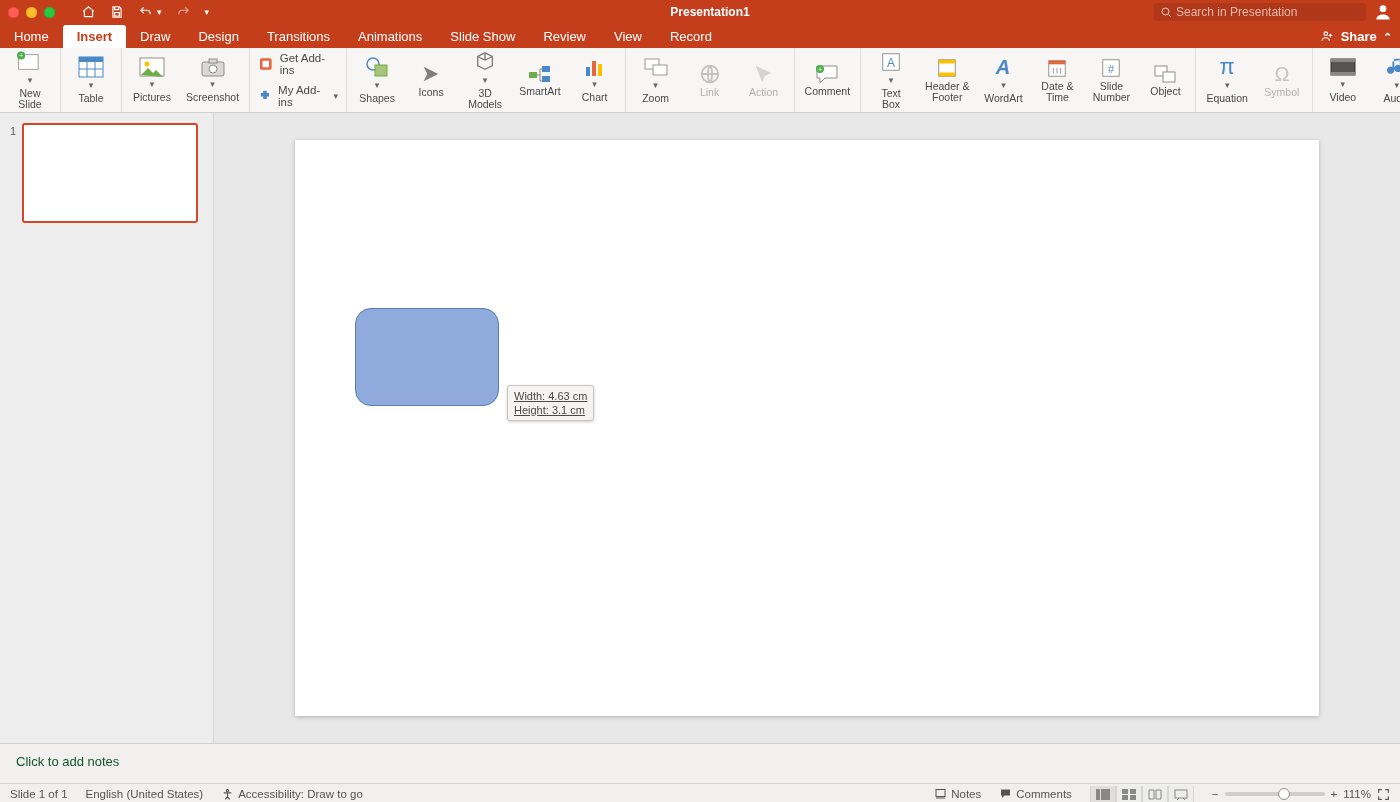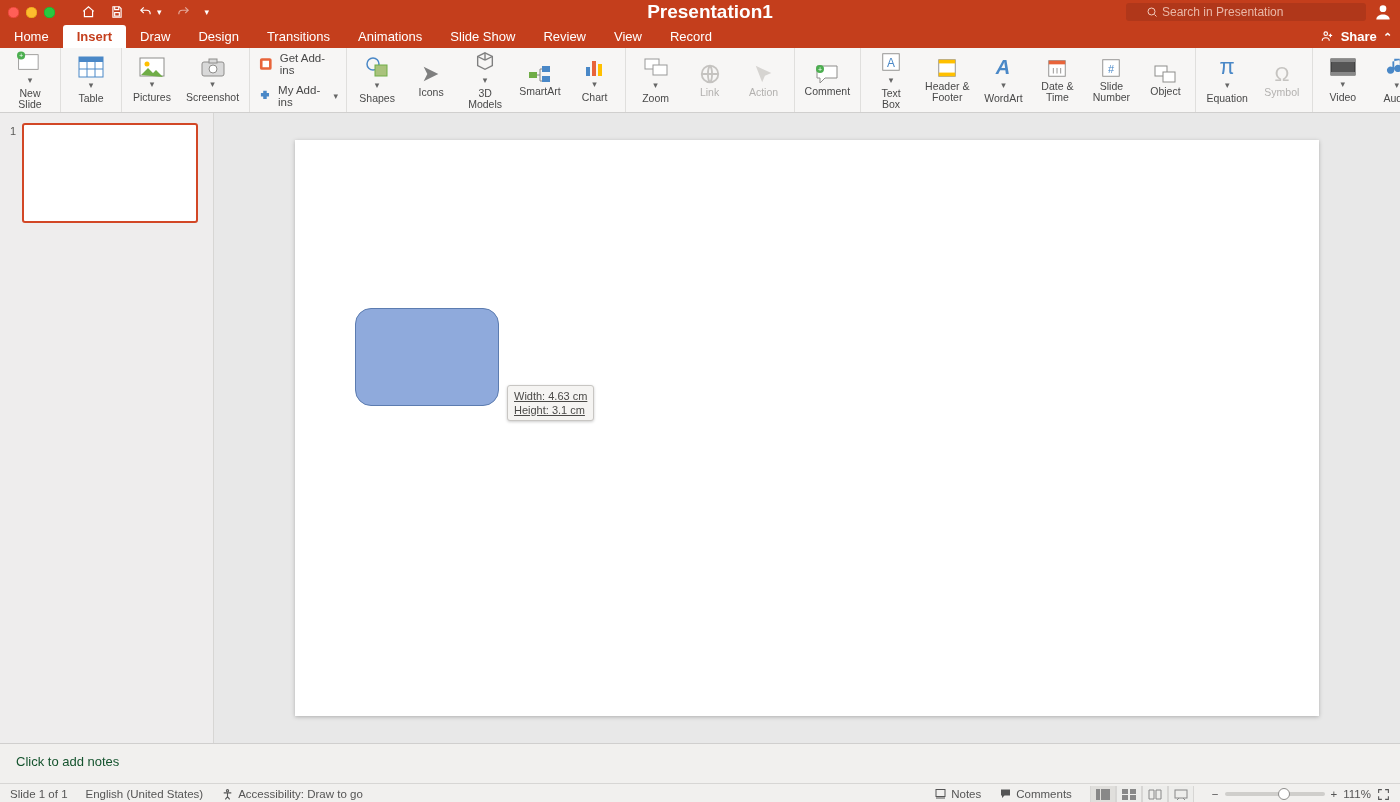--- a/index.html
+++ b/index.html
@@ -23,25 +23,25 @@
     position: relative;
     color: #fff;
   }
   .traffic-lights { display: flex; gap: 7px; padding-left: 8px; }
   .dot { width: 11px; height: 11px; border-radius: 50%; }
   .dot.red   { background: #ff5f57; box-shadow: inset 0 0 0 .5px #e33e32; }
   .dot.amber { background: #febc2e; box-shadow: inset 0 0 0 .5px #e1a116; }
   .dot.green { background: #28c840; box-shadow: inset 0 0 0 .5px #1dad2b; }
   .qa-bar { display: flex; gap: 14px; padding-left: 26px; align-items: center; }
   .qa-bar svg, .qa-bar span.arrow { color: #fff; }
-  .title { position: absolute; left: 50%; transform: translateX(-50%); font-weight: 600; font-size: 19px; padding-left: 20px; }
+  .title { position: absolute; left: 50%; transform: translateX(-50%); font-weight: 600; font-size: 12px; padding-left: 20px; }
   .title-right { position: absolute; right: 6px; display: flex; align-items: center; gap: 6px; }
   .search-box {
     background: #b0371a; height: 18px; width: 200px; border-radius: 3px;
-    display: flex; align-items: center; padding: 0 20px; color: #f3cdbf; font-size: 12px;
+    display: flex; align-items: center; padding: 0 6px; color: #f3cdbf; font-size: 12px;
   }
   .search-box svg { margin-right: 4px; flex: 0 0 auto; }
   .search-box span { opacity: .85; }
   .avatar-placeholder { width: 22px; height: 22px; display: inline-flex; align-items: center; justify-content: center; }
 
   
   .tabs {
     height: 24px;
     background: #c43e1c;
     display: flex;

